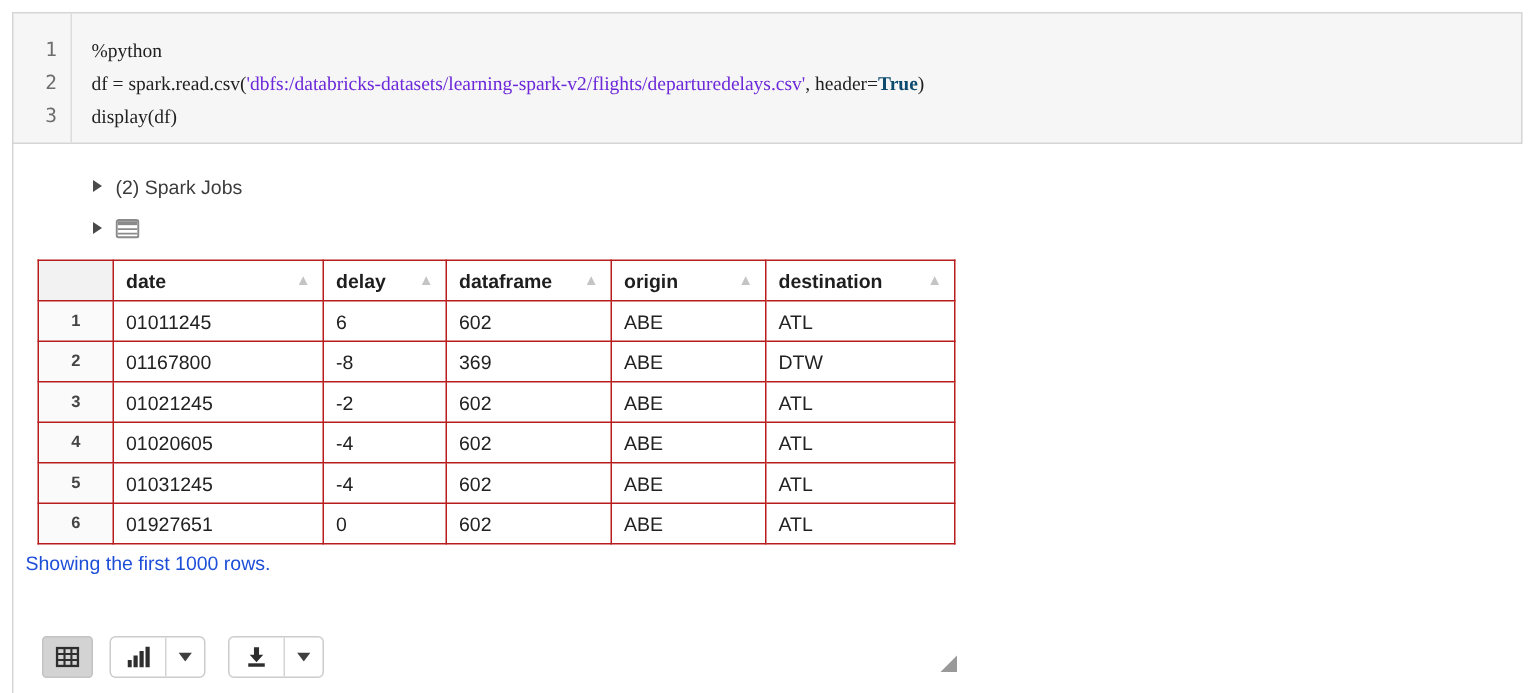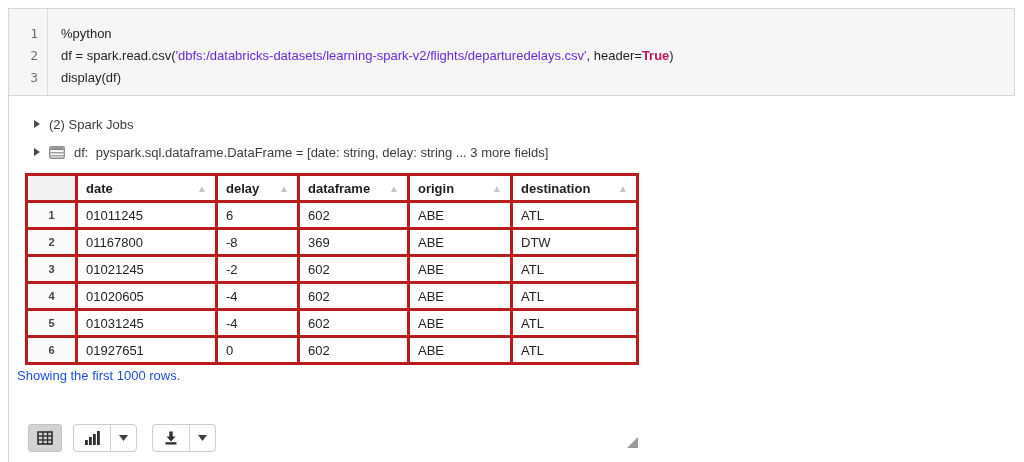--- a/index.html
+++ b/index.html
@@ -13,38 +13,38 @@
   
   .cell-left-border { position:absolute; left:8px; top:8px; height:454px; width:0;
     border-left:1px solid #d6d6d6; }
 
   
   .code-block { position:absolute; left:8px; top:8px; width:1007px; height:88px;
     background:#f6f6f6; border:1px solid #d6d6d6; display:flex; }
   .gutter { width:39px; border-right:1px solid #dcdcdc; padding:14px 9px 0 0;
     text-align:right; font-family:"DejaVu Sans Mono", monospace; font-size:13px;
     line-height:22px; color:#6e6e6e; }
-  .code-lines { padding:14px 0 0 13px; font-family:Liberation Sans, sans-serif;
+  .code-lines { padding:14px 0 0 13px; font-family:Liberation Serif, serif;
     font-size:13px; line-height:22px; color:#1f1f1f; white-space:pre; flex:1; }
   .seg-string { color:#6d28d9; }
-  .seg-keyword { color:#be185d; font-weight:bold; }
+  .seg-keyword { color:#0c4a6e; font-weight:bold; }
 
   
   .collapsible-row { position:absolute; display:flex; align-items:center; gap:9px;
-    font-size:13px; color:#3c3c3c; height:18px; }
+    font-size:13px; color:#3c3c3c; height:18px;margin-left:28px; }
   .row-spark-jobs { left:34px; top:115px; }
   .row-df-info { left:34px; top:143px; }
   .disclosure { width:0; height:0; border-left:6px solid #4a4a4a;
     border-top:4px solid transparent; border-bottom:4px solid transparent; }
   .df-text { white-space:pre; }
 
   
   .result-table { position:absolute; left:25px; top:173px; border-collapse:collapse;
     font-size:13px; color:#222; background:#fff; }
-  .result-table th, .result-table td { border:3px solid #b91c1c; height:27px;
+  .result-table th, .result-table td { border:1px solid #b91c1c; height:27px;
     padding:0 8px; text-align:left; vertical-align:middle; }
   .result-table { border:1px solid #c9c9c9; }
   .result-table th { font-weight:bold; color:#1e1e1e; background:#fff; }
   .result-table th.corner { background:#f2f2f2; }
   .result-table th .hdr-inner { display:flex; align-items:center; justify-content:space-between; }
   .sort-arrow { color:#c4c4c4; font-size:10px; margin-left:6px; }
   .result-table td.rownum { text-align:center; font-weight:bold; font-size:11px;
     color:#444; background:#fafafa; padding:0 4px; }
 
   .showing-note { position:absolute; left:17px; top:368px; font-size:13px; color:#1d4ed8; }
@@ -85,21 +85,20 @@
 <div class="collapsible-row row-df-info">
   <span class="disclosure"></span>
   <span style="display:flex;">
     <svg width="16" height="13" viewBox="0 0 16 13">
       <rect x="0.75" y="0.75" width="14.5" height="11.5" rx="1.5" fill="none" stroke="#8a8a8a" stroke-width="1.4"></rect>
       <rect x="1.5" y="1.5" width="13" height="2.6" fill="#8a8a8a"></rect>
       <line x1="1.5" y1="6.8" x2="14.5" y2="6.8" stroke="#8a8a8a" stroke-width="1.2"></line>
       <line x1="1.5" y1="9.8" x2="14.5" y2="9.8" stroke="#8a8a8a" stroke-width="1.2"></line>
     </svg>
   </span>
-  <span class="df-text">df:  pyspark.sql.dataframe.DataFrame = [date: string, delay: string ... 3 more fields]</span>
 </div>
 
 <table class="result-table" id="result-table">
     <colgroup>
       <col style="width: 50px;">
       <col style="width: 140px;">
       <col style="width: 82px;">
       <col style="width: 110px;">
       <col style="width: 103px;">
       <col style="width: 126px;">

